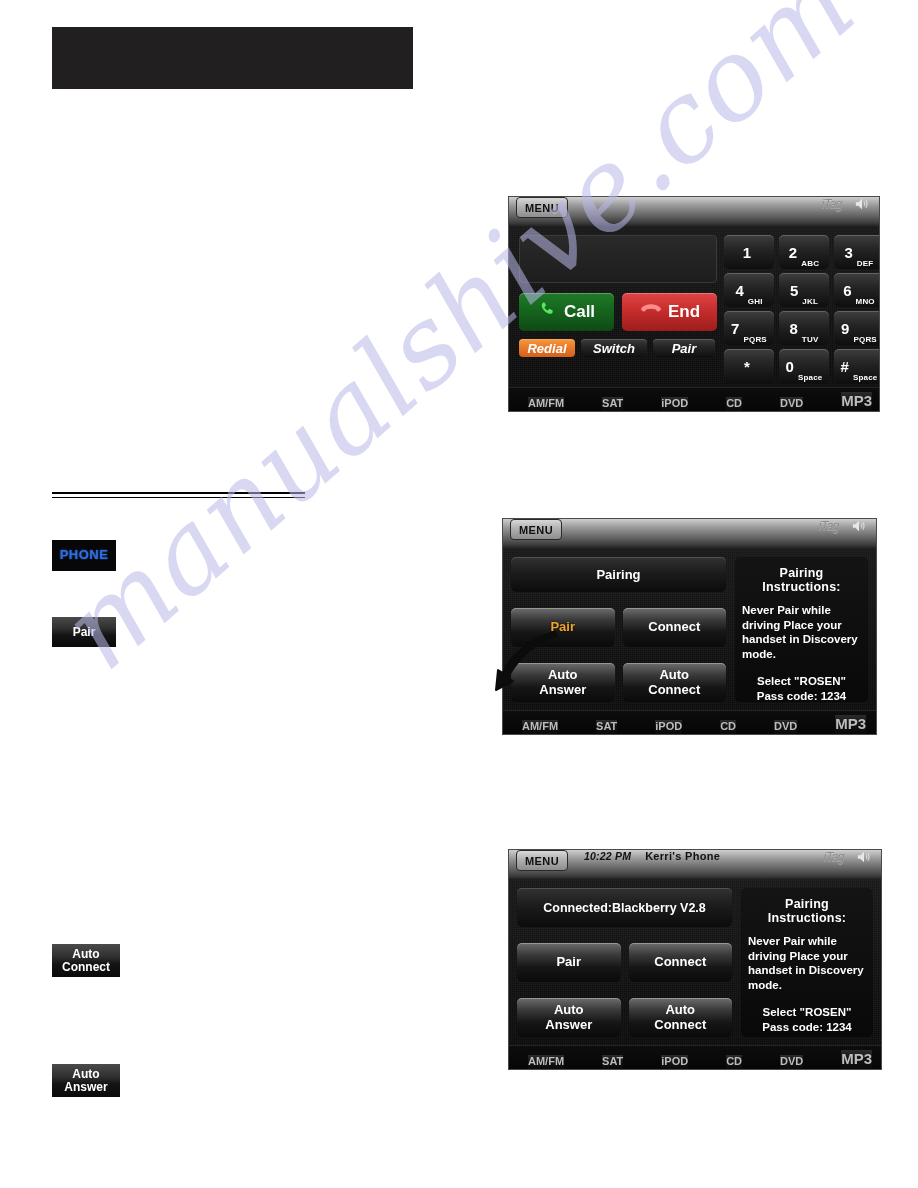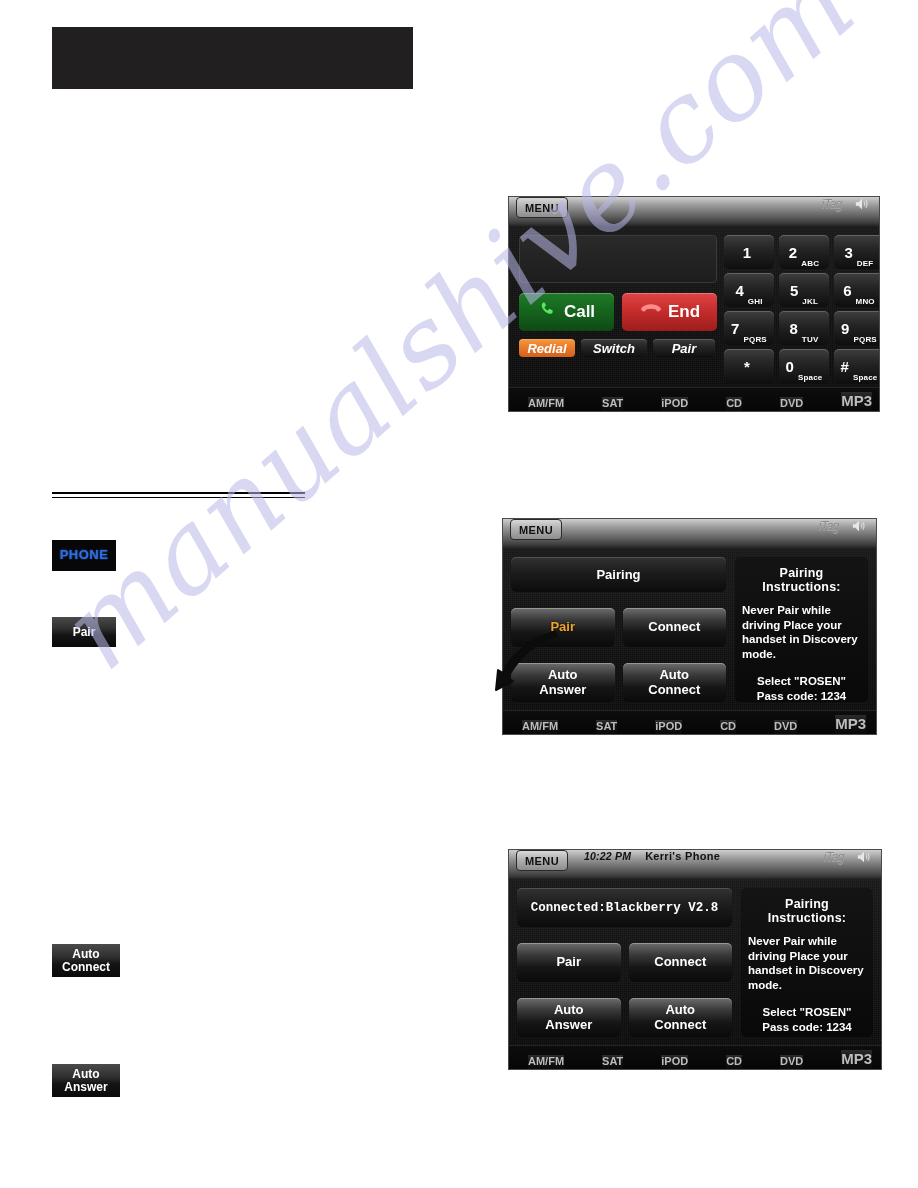--- a/index.html
+++ b/index.html
@@ -168,21 +168,21 @@
   
   .s2{height:161px;padding:8px;box-sizing:border-box;display:flex;gap:9px;}
   .s2left{width:215px;display:flex;flex-direction:column;gap:16px;}
   .statusbox{
     height:42px;border-radius:5px;
     display:flex;align-items:center;justify-content:center;
     color:#fff;font-size:13px;font-weight:bold;
     background:linear-gradient(180deg,#323232 0%,#1c1c1c 45%,#0b0b0b 100%);
     box-shadow:inset 0 1px 0 rgba(255,255,255,.16);
   }
-  .statusbox.sm{font-size:12.5px;font-family:Liberation Mono, monospace;}
+  .statusbox.sm{font-size:12.5px;}
   .prow{display:flex;gap:8px;}
   .pbtn{
     flex:1;height:39px;border-radius:5px;
     display:flex;flex-direction:column;align-items:center;justify-content:center;
     color:#fff;font-size:13px;font-weight:bold;line-height:1.12;
     background:linear-gradient(180deg,#6d6d6d 0%,#3a3a3a 30%,#161616 62%,#0a0a0a 100%);
     box-shadow:inset 0 1px 0 rgba(255,255,255,.3);
   }
   .pbtn.hl{color:#f0a32e;text-shadow:0 0 2px rgba(0,0,0,.9);}
   .instr{

